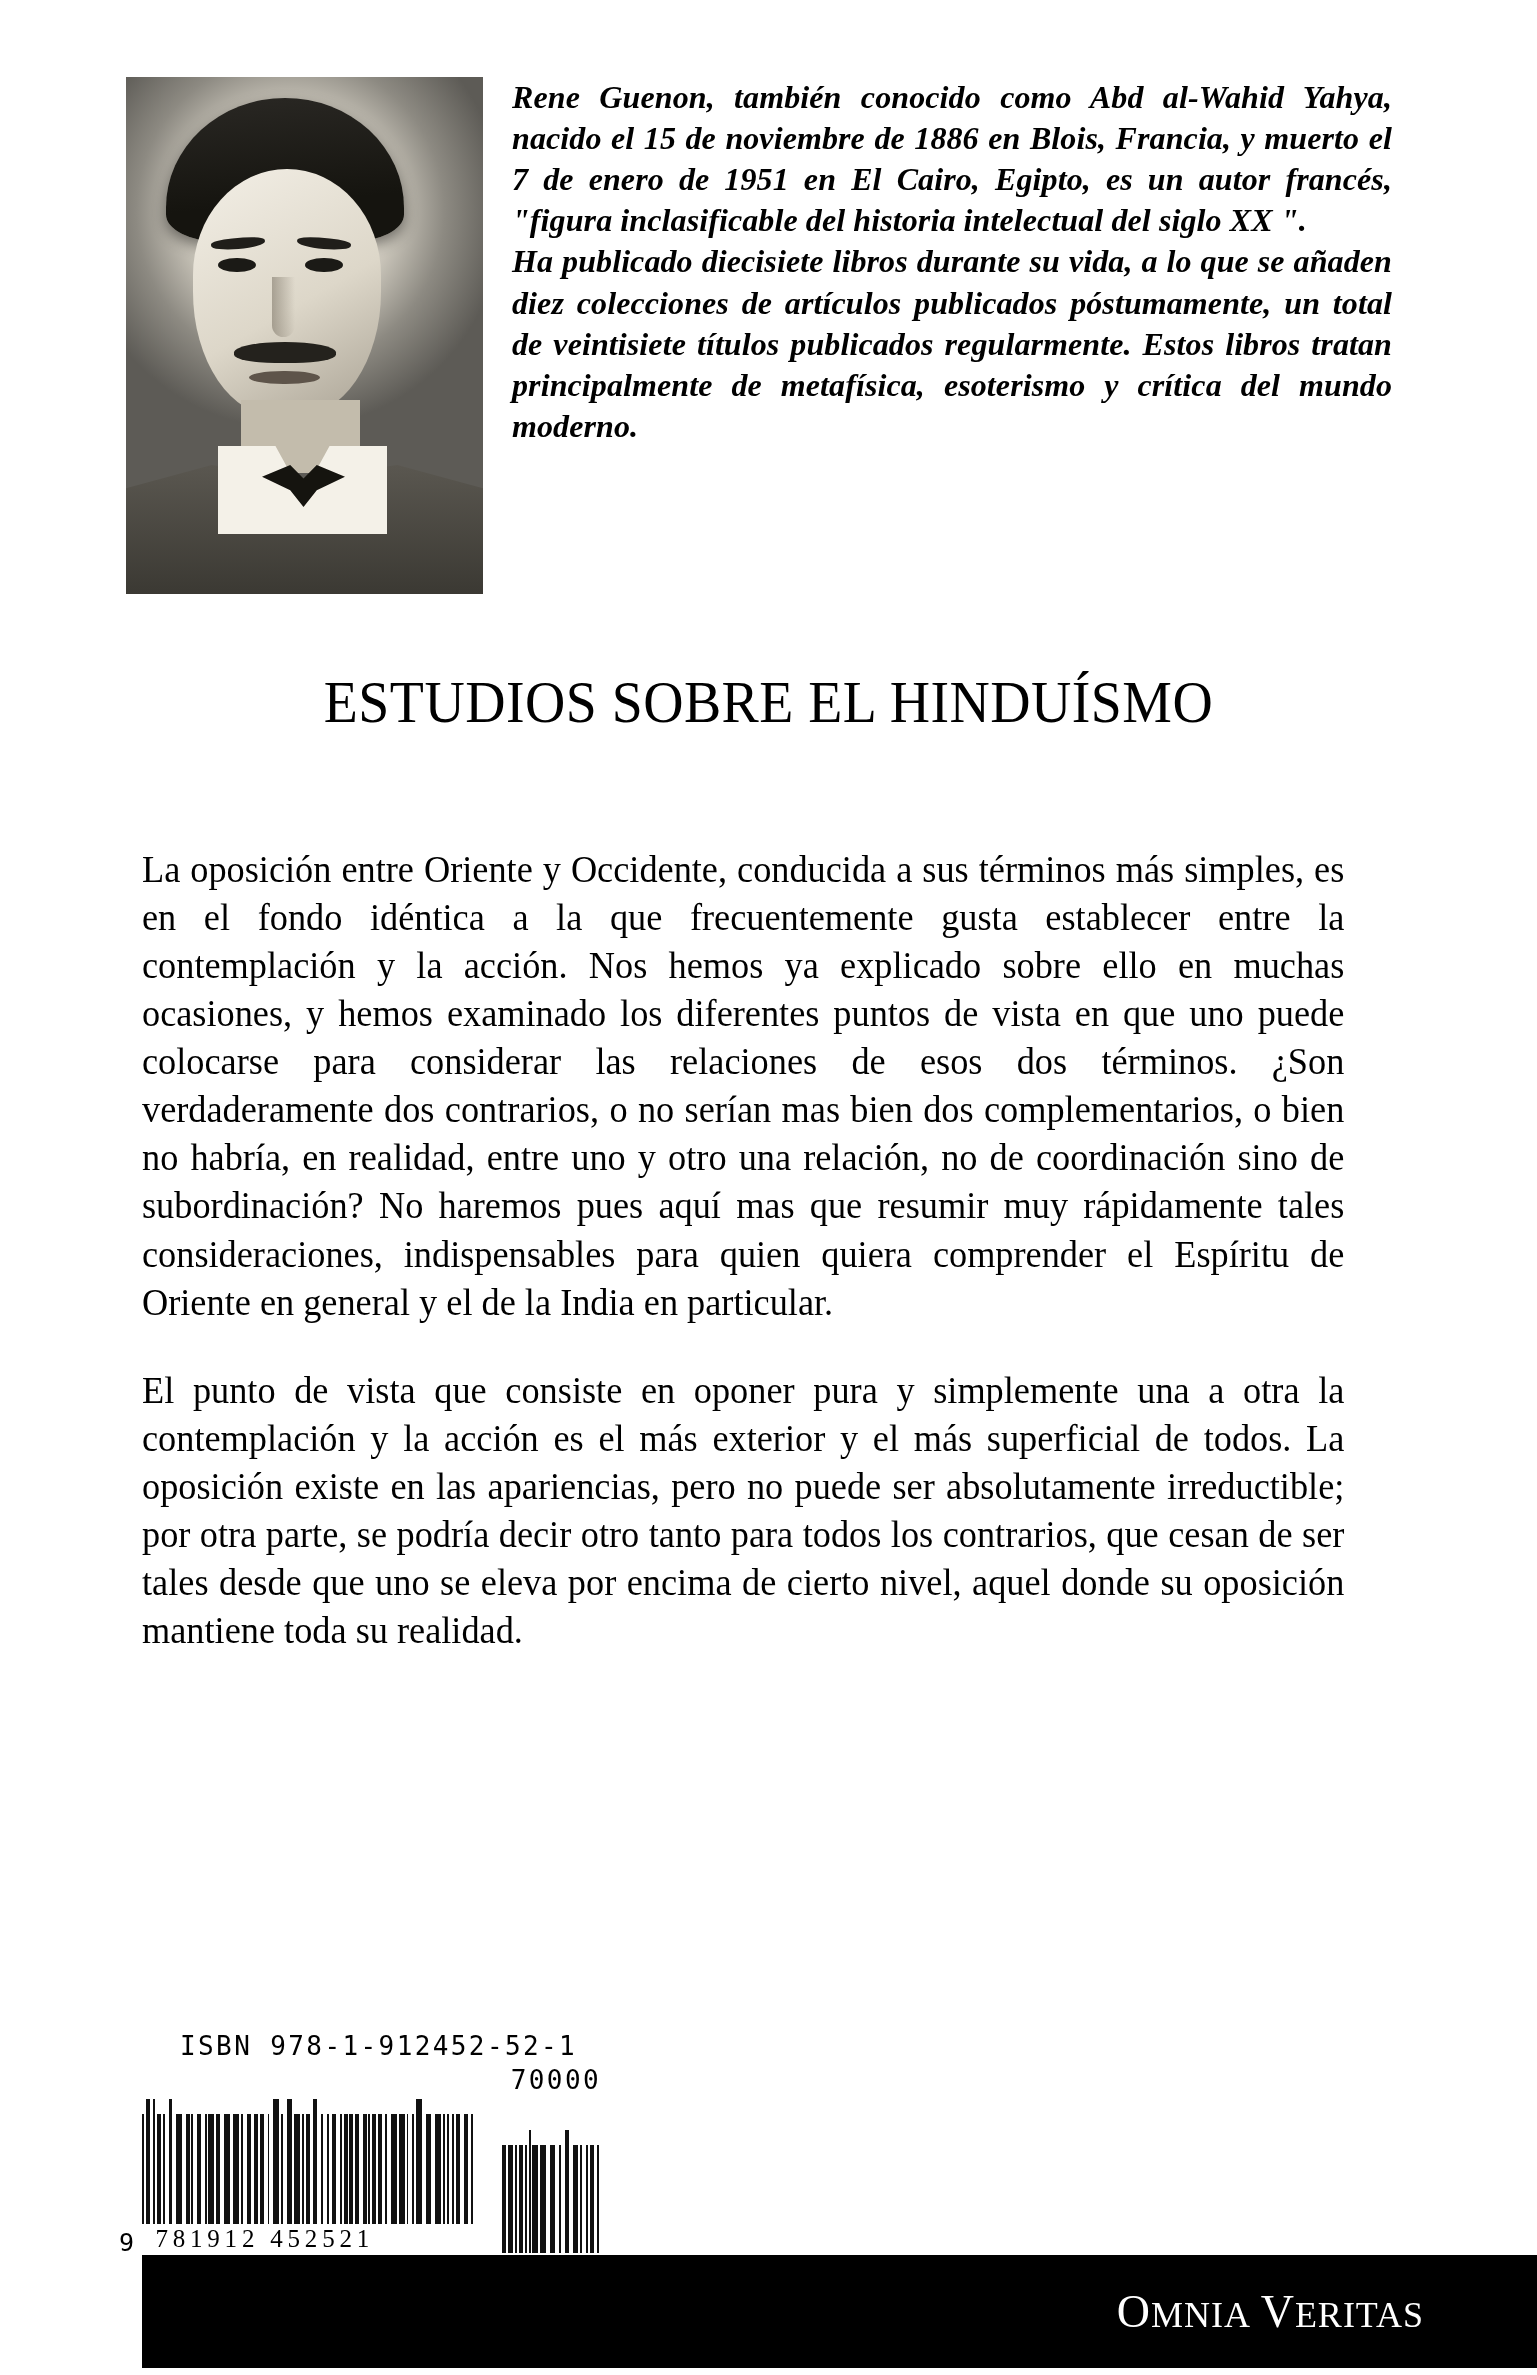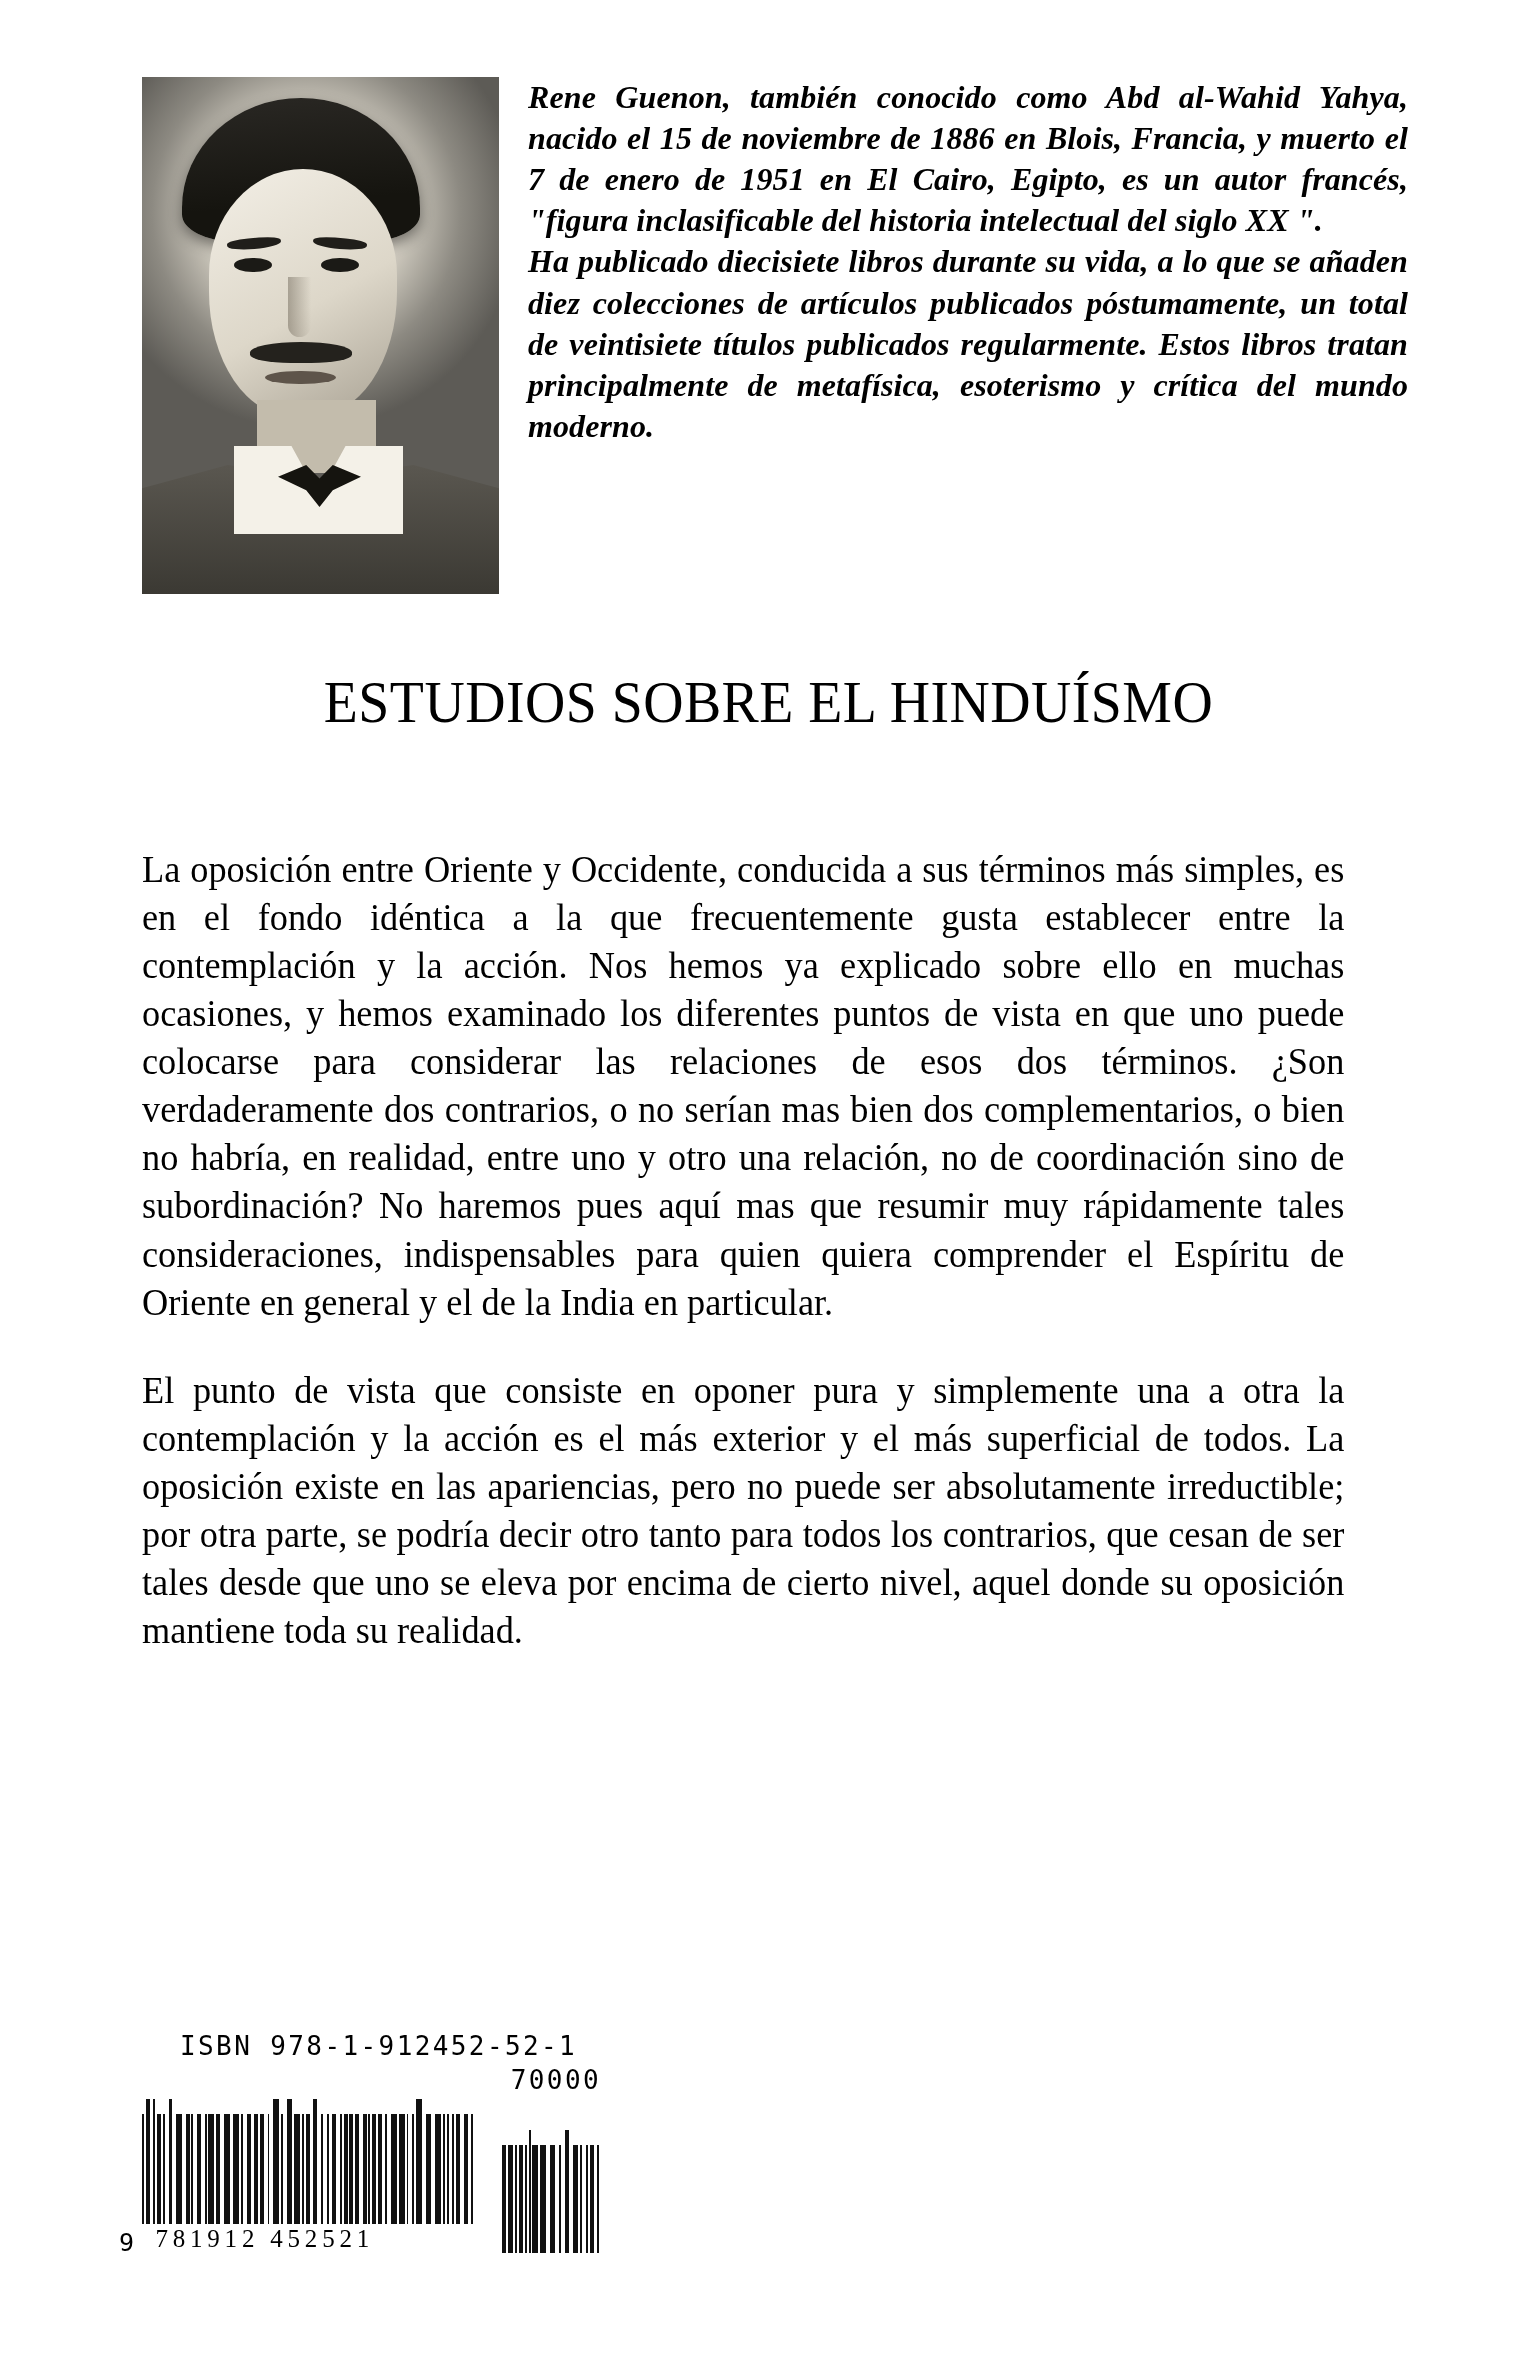--- a/index.html
+++ b/index.html
@@ -13,21 +13,21 @@
     height: 2376px;
     background: #ffffff;
     overflow: hidden;
     font-family: "Liberation Serif", "DejaVu Serif", serif;
     color: #000000;
   }
 
   
   .author-block {
     position: absolute;
-    left: 142px;
+    left: 126px;
     top: 77px;
     width: 1266px;
     display: flex;
     align-items: flex-start;
   }
   .author-photo {
     width: 357px;
     height: 517px;
     flex: 0 0 357px;
     background:
@@ -396,17 +396,24 @@
               <span style="width: 1.9px; margin-right: 1.9px; background: rgb(17, 17, 17); height: 108px;"></span>
               <span style="width: 3.8px; margin-right: 3.8px; background: rgb(17, 17, 17); height: 108px;"></span>
               <span style="width: 1.9px; margin-right: 1.9px; background: rgb(17, 17, 17); height: 108px;"></span>
             </div>
         </div>
 
       </div>
     </div>
 
 
+    <div class="footer-bar">
+      <div class="footer-white-notch"></div>
+      <div class="footer-bar-right">
+        <span class="brand-word"><span class="cap">O</span><span class="small">MNIA</span></span>
+        <span class="brand-word"><span class="cap">V</span><span class="small">ERITAS</span></span>
+      </div>
+    </div>
 
   </div>
 
 </div>
 
 
 </body></html>

